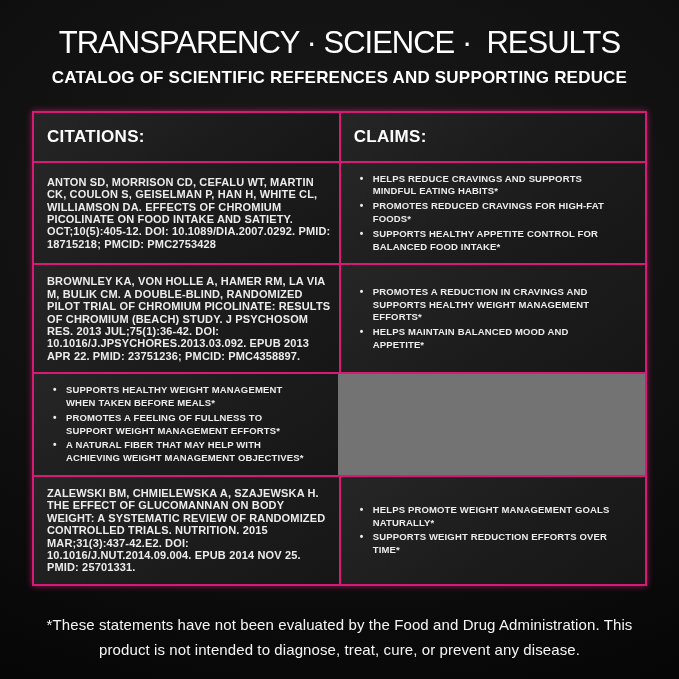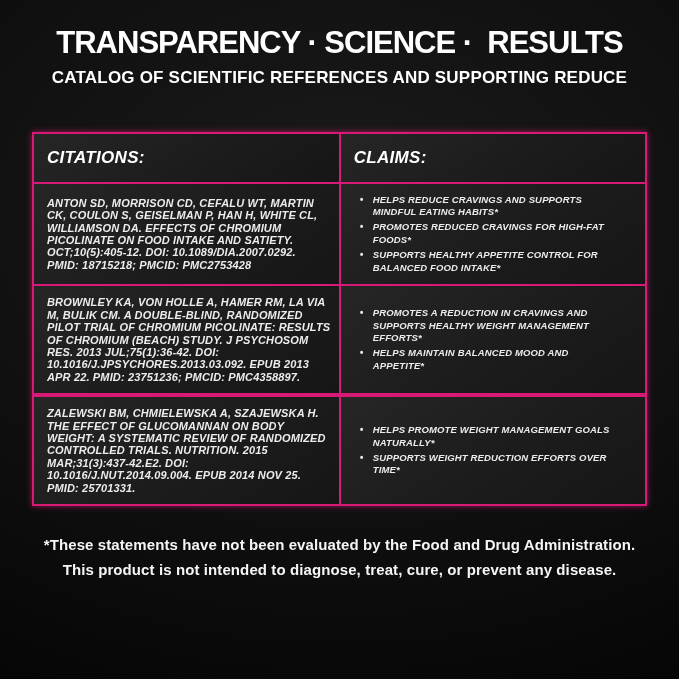--- a/index.html
+++ b/index.html
@@ -10,42 +10,41 @@
       radial-gradient(130% 95% at 50% 32%, #1b1b1b 0%, #101010 45%, #060606 80%, #020202 100%);
     color: var(--text, #f2f2f2);
   }
 
   .poster { width: 679px; height: 679px; position: relative; }
 
   .page-title {
     margin-top: 25px;
     text-align: center;
     font-size: 31px;
-    font-weight: bold;
+    font-weight: normal;
     letter-spacing: -1px;
     color: #ffffff;
     white-space: pre;
     line-height: 1.15;
   }
   .page-subtitle {
     margin-top: 7px;
     text-align: center;
     font-size: 17px;
     font-weight: bold;
     letter-spacing: 0.2px;
     color: #ffffff;
     white-space: pre;
   }
 
   .ref-table {
-    margin: 44px 32px 0 32px;
+    margin: 23px 32px 0 32px;
     border: 2px solid var(--accent, #d61a75);
     filter: drop-shadow(0 0 3px rgba(222, 28, 122, 0.65));
     background: #737373;
-    font-style: italic;
   }
 
   .header-row, .data-row { display: flex; align-items: stretch; }
   .data-row { border-top: 2px solid var(--accent, #d61a75); }
 
   .cell {
     background: linear-gradient(145deg, #262626 0%, #1c1c1c 55%, #161616 100%);
     display: flex;
     align-items: center;
   }
@@ -96,21 +95,21 @@
     left: 1px;
     top: 0;
     font-size: 10px;
   }
 
   .disclaimer {
     margin: 27px auto 0 auto;
     max-width: 614px;
     text-align: center;
     font-size: 15px;
-    font-weight: bold;
+    font-weight: normal;
     letter-spacing: 0.1px;
     line-height: 1.65;
     color: #f5f5f5;
   }
 </style>
 </head>
 <body>
 
 <div class="poster">
 
@@ -147,20 +146,27 @@
     </div>
     <div class="cell right">
       <ul class="claims-list">
               <li>PROMOTES A REDUCTION IN CRAVINGS AND SUPPORTS HEALTHY WEIGHT MANAGEMENT EFFORTS*</li>
               <li>HELPS MAINTAIN BALANCED MOOD AND APPETITE*</li>
             </ul>
     </div>
   </div>
 
   <div class="data-row">
+    <div class="cell right">
+      <ul class="claims-list">
+              <li>SUPPORTS HEALTHY WEIGHT MANAGEMENT WHEN TAKEN BEFORE MEALS*</li>
+              <li>PROMOTES A FEELING OF FULLNESS TO SUPPORT WEIGHT MANAGEMENT EFFORTS*</li>
+              <li>A NATURAL FIBER THAT MAY HELP WITH ACHIEVING WEIGHT MANAGEMENT OBJECTIVES*</li>
+            </ul>
+    </div>
   </div>
 
   <div class="data-row">
     <div class="cell left">
       <p class="citation-text">ZALEWSKI BM, CHMIELEWSKA A, SZAJEWSKA H. THE EFFECT OF GLUCOMANNAN ON BODY WEIGHT: A SYSTEMATIC REVIEW OF RANDOMIZED CONTROLLED TRIALS. NUTRITION. 2015 MAR;31(3):437-42.E2. DOI: 10.1016/J.NUT.2014.09.004. EPUB 2014 NOV 25. PMID: 25701331.</p>
     </div>
     <div class="cell right">
       <ul class="claims-list">
               <li>HELPS PROMOTE WEIGHT MANAGEMENT GOALS NATURALLY*</li>
               <li>SUPPORTS WEIGHT REDUCTION EFFORTS OVER TIME*</li>

